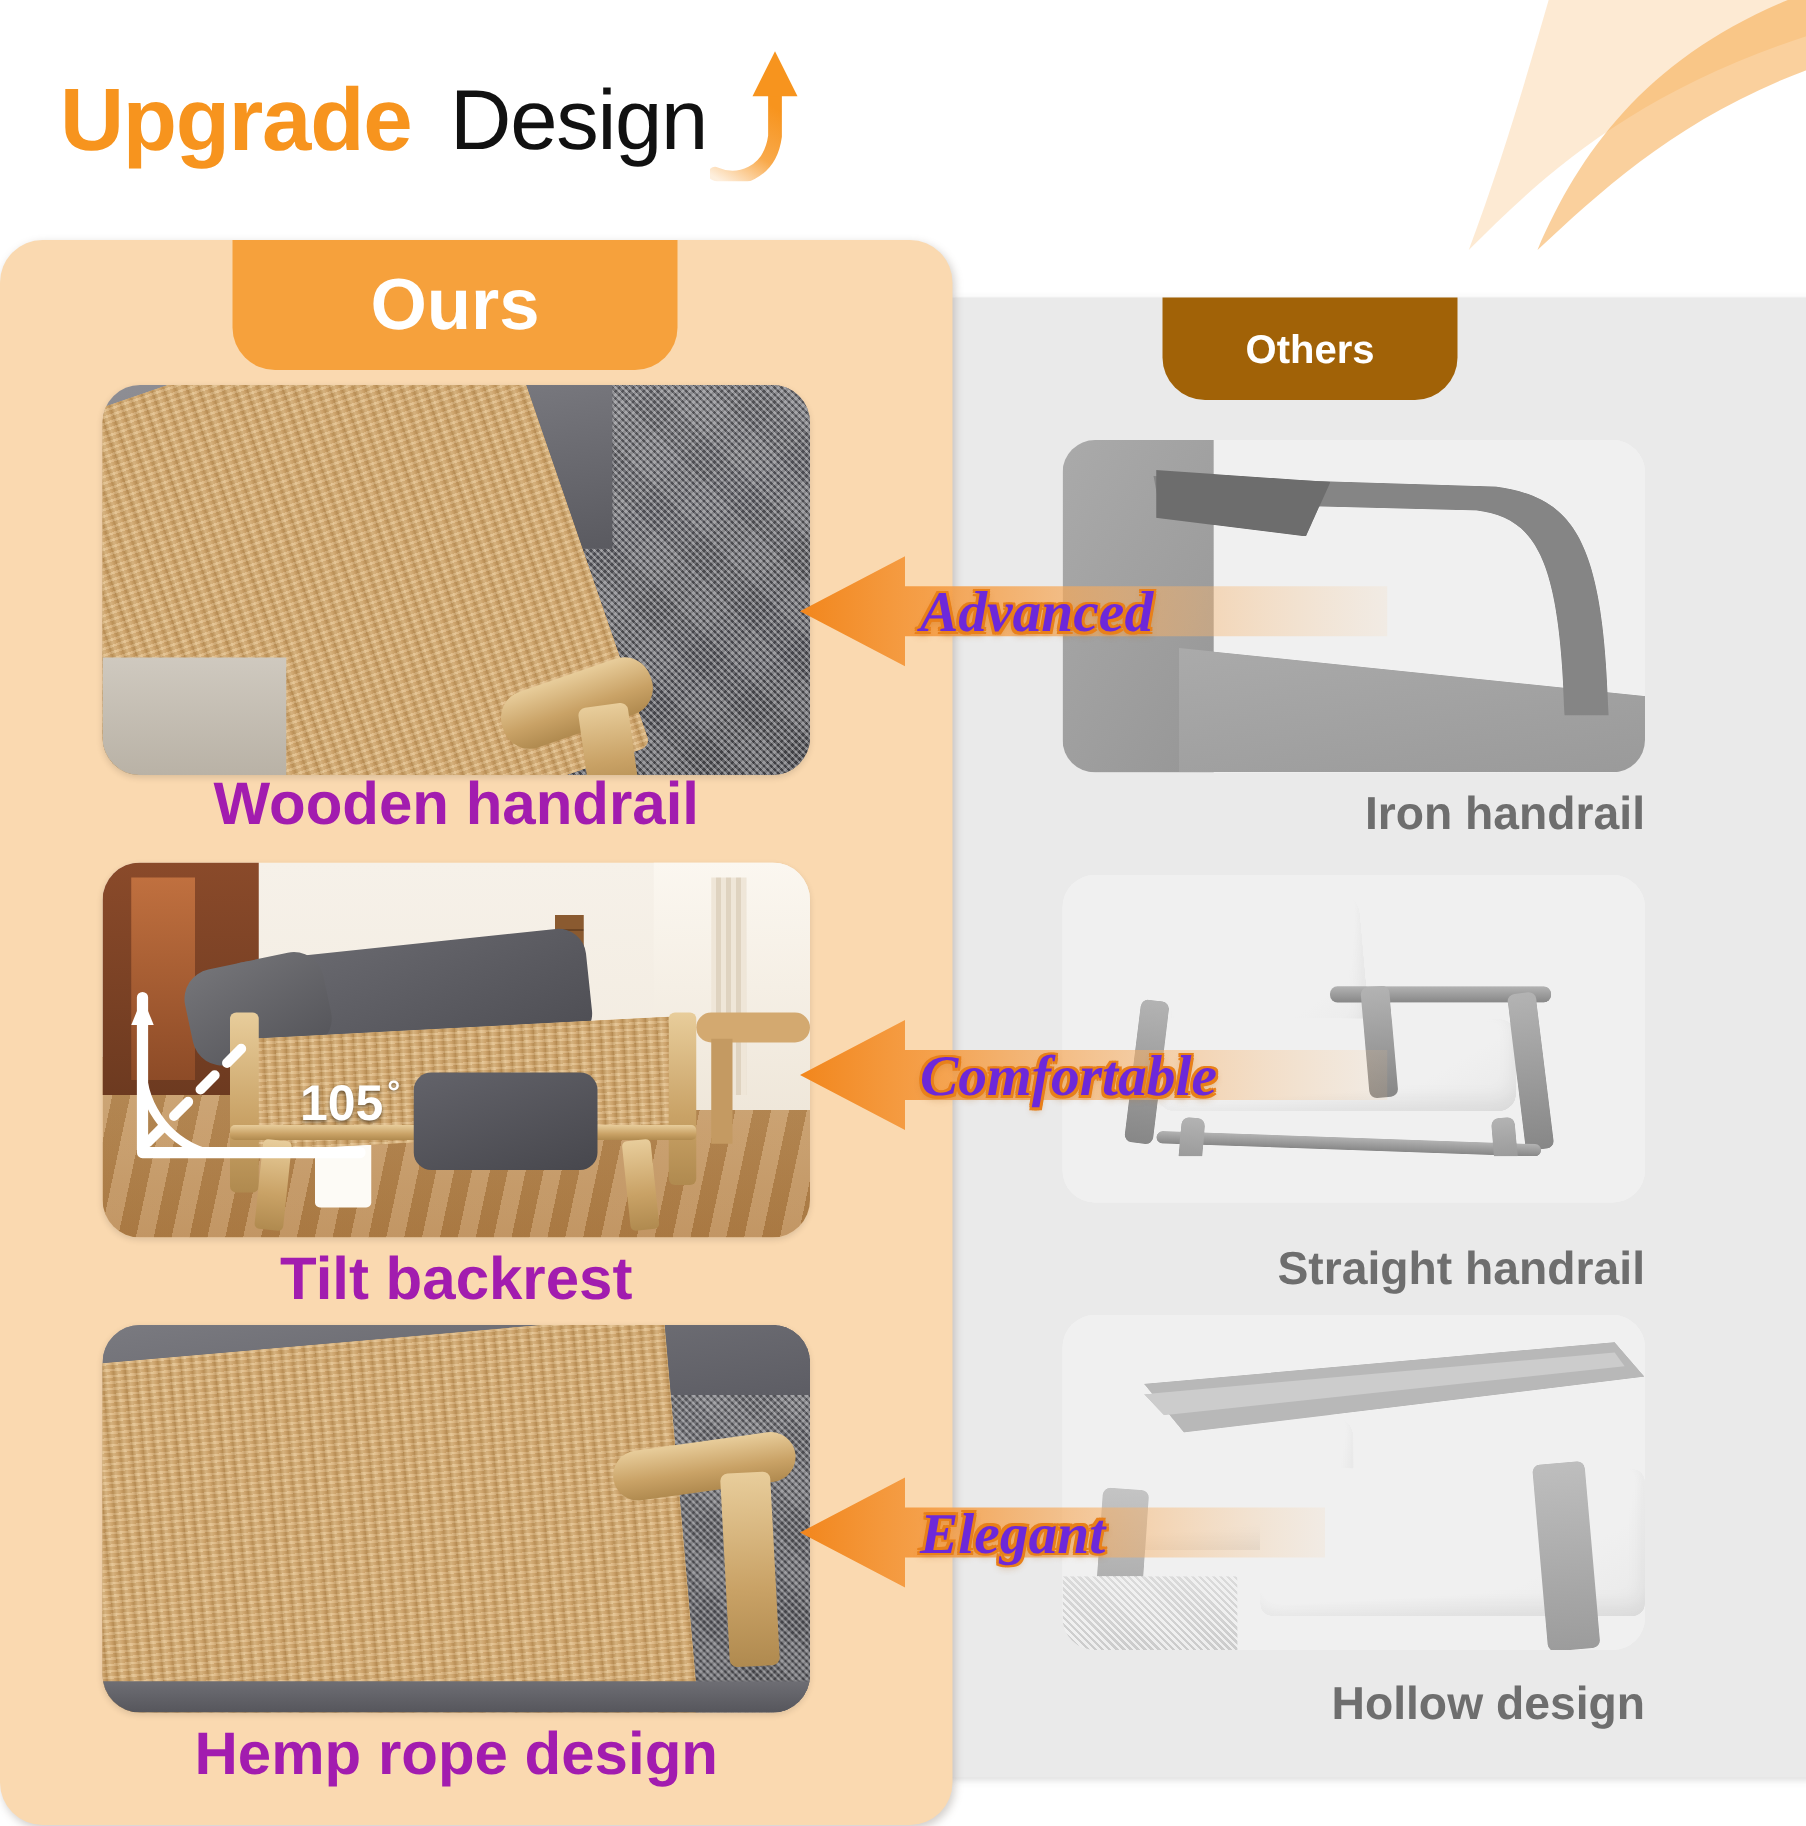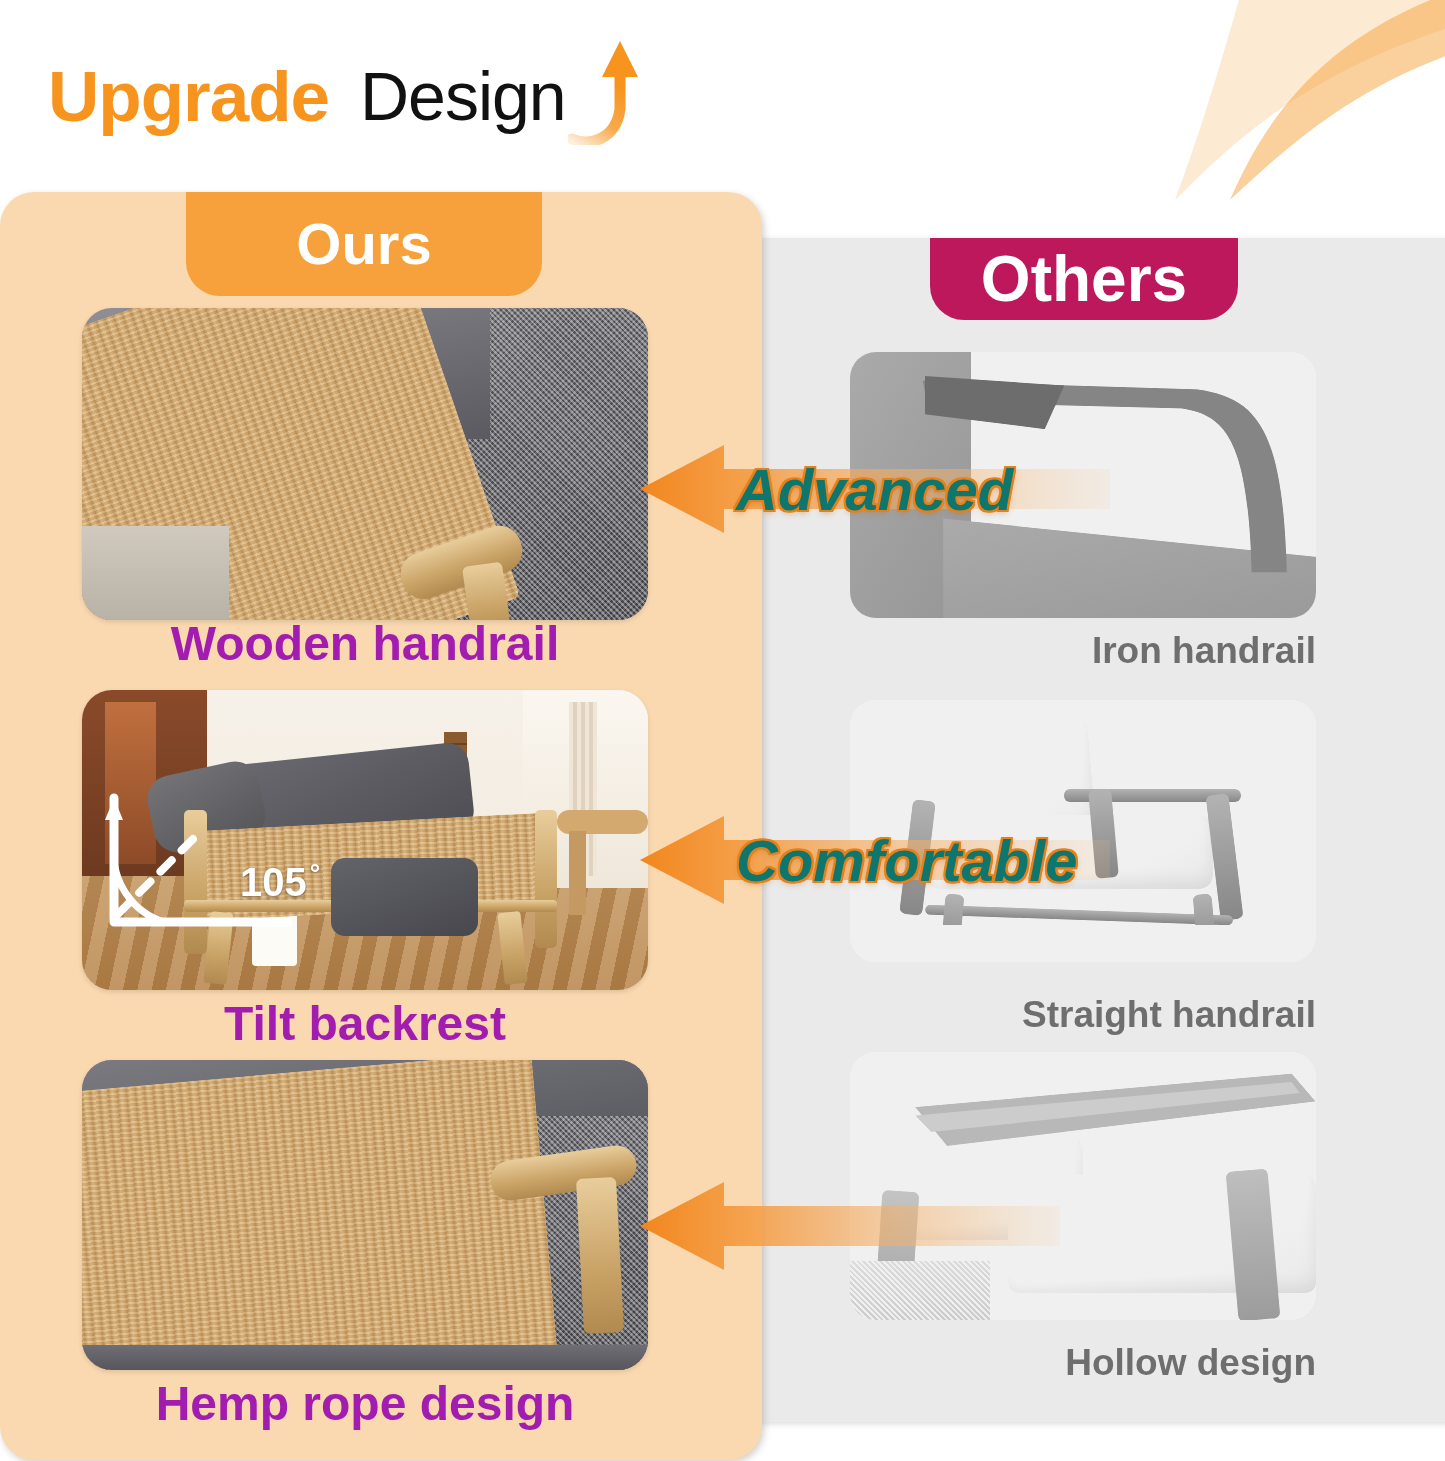--- a/index.html
+++ b/index.html
@@ -101,24 +101,24 @@
     top: 192px;
     width: 356px;
     height: 104px;
     background: #F6A13C;
     font-size: 58px;
     z-index: 5;
   }
   .tab-others {
     left: 930px;
     top: 238px;
-    width: 308px;
+    width: 236px;
     height: 82px;
-    background: #be185d;
-    font-size: 64px;
+    background: #a16207;
+    font-size: 32px;
     z-index: 4;
   }
 
   
   .card-ours {
     position: absolute;
     border-radius: 30px;
     overflow: hidden;
     box-shadow: 0 2px 5px rgba(0,0,0,0.12);
     z-index: 4;
@@ -160,33 +160,34 @@
     z-index: 8;
     pointer-events: none;
   }
   .arrow-label {
     position: absolute;
     left: 96px;
     top: 0;
     height: 96px;
     display: flex;
     align-items: center;
-    font-size: 58px;
+    font-size: 46px;
     font-style: italic;
     font-weight: bold;
-    color: #0f766e;
+    color: #6d28d9;
     letter-spacing: 0px;
     white-space: nowrap;
     text-shadow:
        2px 0 0 #E8801A, -2px 0 0 #E8801A,
        0 2px 0 #E8801A, 0 -2px 0 #E8801A,
        2px 2px 0 #E8801A, -2px -2px 0 #E8801A,
        2px -2px 0 #E8801A, -2px 2px 0 #E8801A,
        0 3px 6px rgba(180,110,40,0.45);
     z-index: 2;
+    font-family: Liberation Serif, serif;
   }
 
   
   .photo { position: absolute; inset: 0; }
 
   .gs { filter: grayscale(1) brightness(1.14) contrast(0.88); }
 
   
   .rope {
     position: absolute; inset: 0;
@@ -477,15 +478,16 @@
     <svg viewBox="0 0 420 96" preserveAspectRatio="none" style="width:420px;height:96px;">
       <defs>
         <linearGradient id="ab3" x1="0" y1="0" x2="1" y2="0">
           <stop offset="0%" stop-color="#F2861C" stop-opacity="1"></stop>
           <stop offset="32%" stop-color="#F5A04A" stop-opacity="0.85"></stop>
           <stop offset="100%" stop-color="#F8C58C" stop-opacity="0.12"></stop>
         </linearGradient>
       </defs>
       <path d="M 0 48 L 84 4 L 84 28 L 420 28 L 420 68 L 84 68 L 84 92 Z" fill="url(#ab3)"></path>
     </svg>
+    <span class="arrow-label">Elegant</span>
   </div>
 
 </div>
 
 </body></html>

